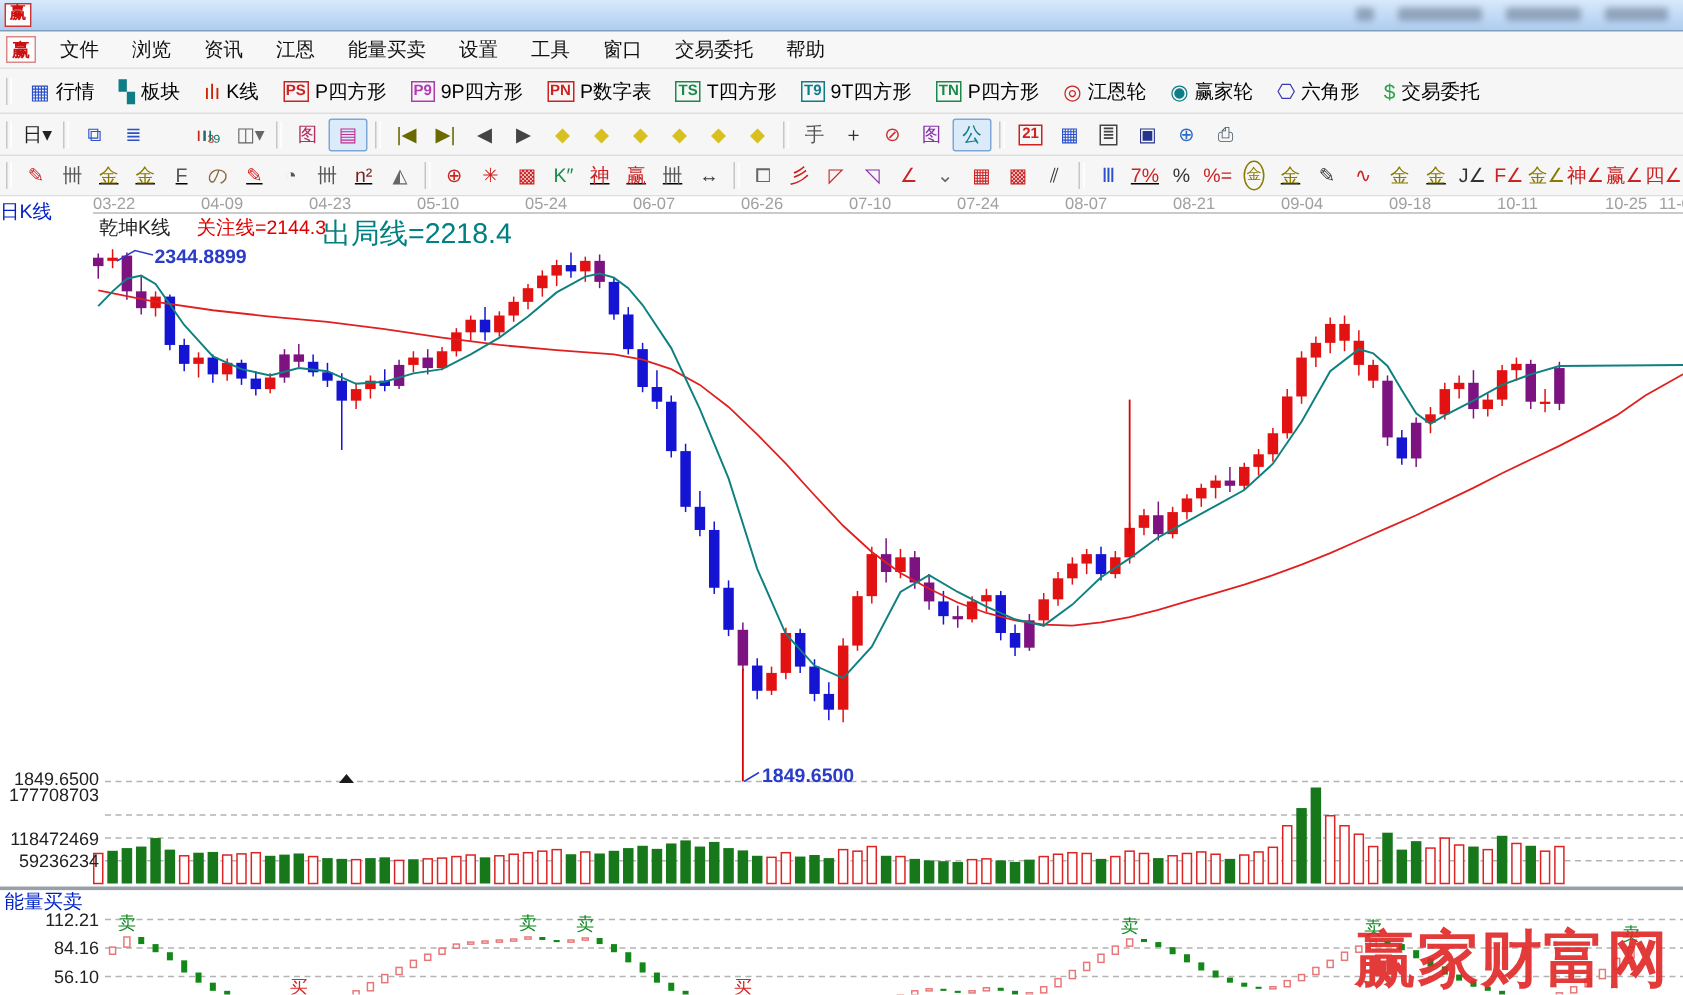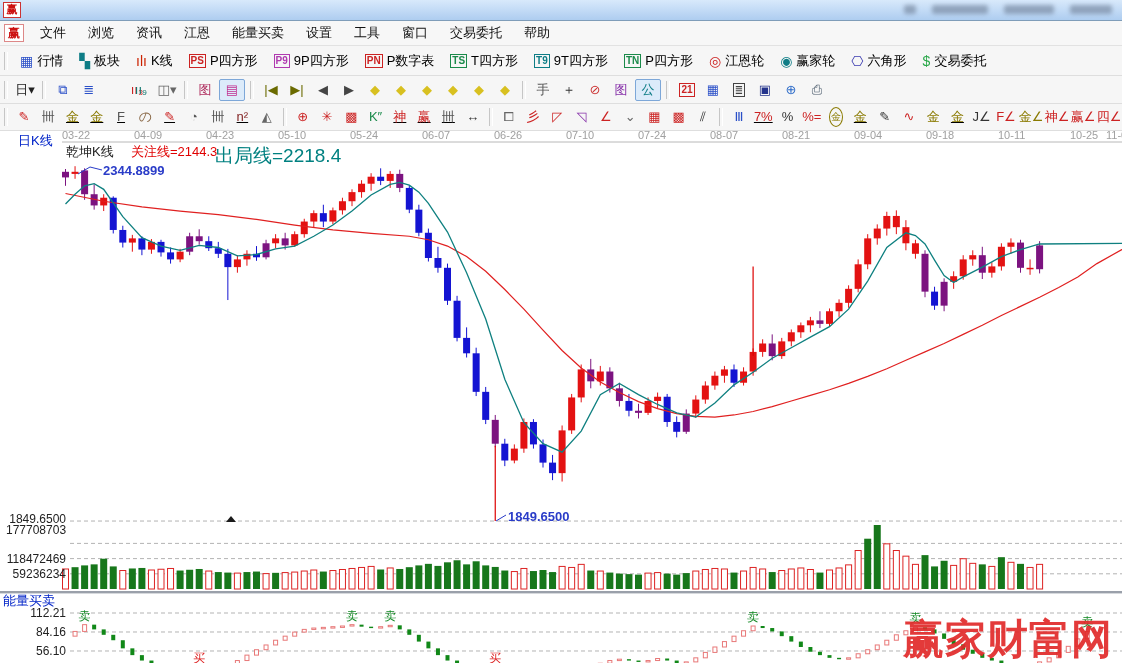--- a/index.html
+++ b/index.html
@@ -28,21 +28,21 @@
   .tb1-glyph.boxed{font-size:10px;font-weight:bold;border:1px solid currentColor;padding:0 1px;line-height:12px;}
   .icon-cell{width:24px;height:20px;display:flex;align-items:center;justify-content:center;
     font-size:13px;line-height:18px;margin:0 1px;white-space:nowrap;}
   .icon-cell.boxed span{border:1px solid currentColor;font-size:10px;font-weight:bold;padding:0 1px;line-height:12px;}
   .icon-cell.sel{border:1px solid #7da7d8;background:#dcebfa;border-radius:2px;}
   .icon-cell.u{text-decoration:underline;}
   
   .chart-wrap{position:relative;width:1122px;height:533px;background:#fff;}
   #chart{position:absolute;left:0;top:-130px;pointer-events:none;}
   .ov{position:absolute;white-space:nowrap;}
-  .lbl-panel{left:18px;top:1px;color:#0023c8;font-size:13px;}
+  .lbl-panel{left:0;top:1px;color:#0023c8;font-size:13px;}
   .lbl-qk{left:66px;top:12px;color:#222;font-size:13px;}
   .lbl-att{left:131px;top:12px;color:#e00000;font-size:13px;}
   .lbl-exit{left:215px;top:12px;color:#008080;font-size:19px;}
   .lbl-high{left:103px;top:32px;color:#2a3cc8;font-size:13px;font-weight:600;}
   .lbl-low{left:508px;top:378px;color:#2a3cc8;font-size:13px;font-weight:600;}
   .axis-lbl{left:6px;width:60px;text-align:right;color:#222;font-size:12px;}
   .lbl-p1849{top:381px;}
   .lbl-v1{top:392px;}
   .lbl-v2{top:421px;}
   .lbl-v3{top:436px;}

